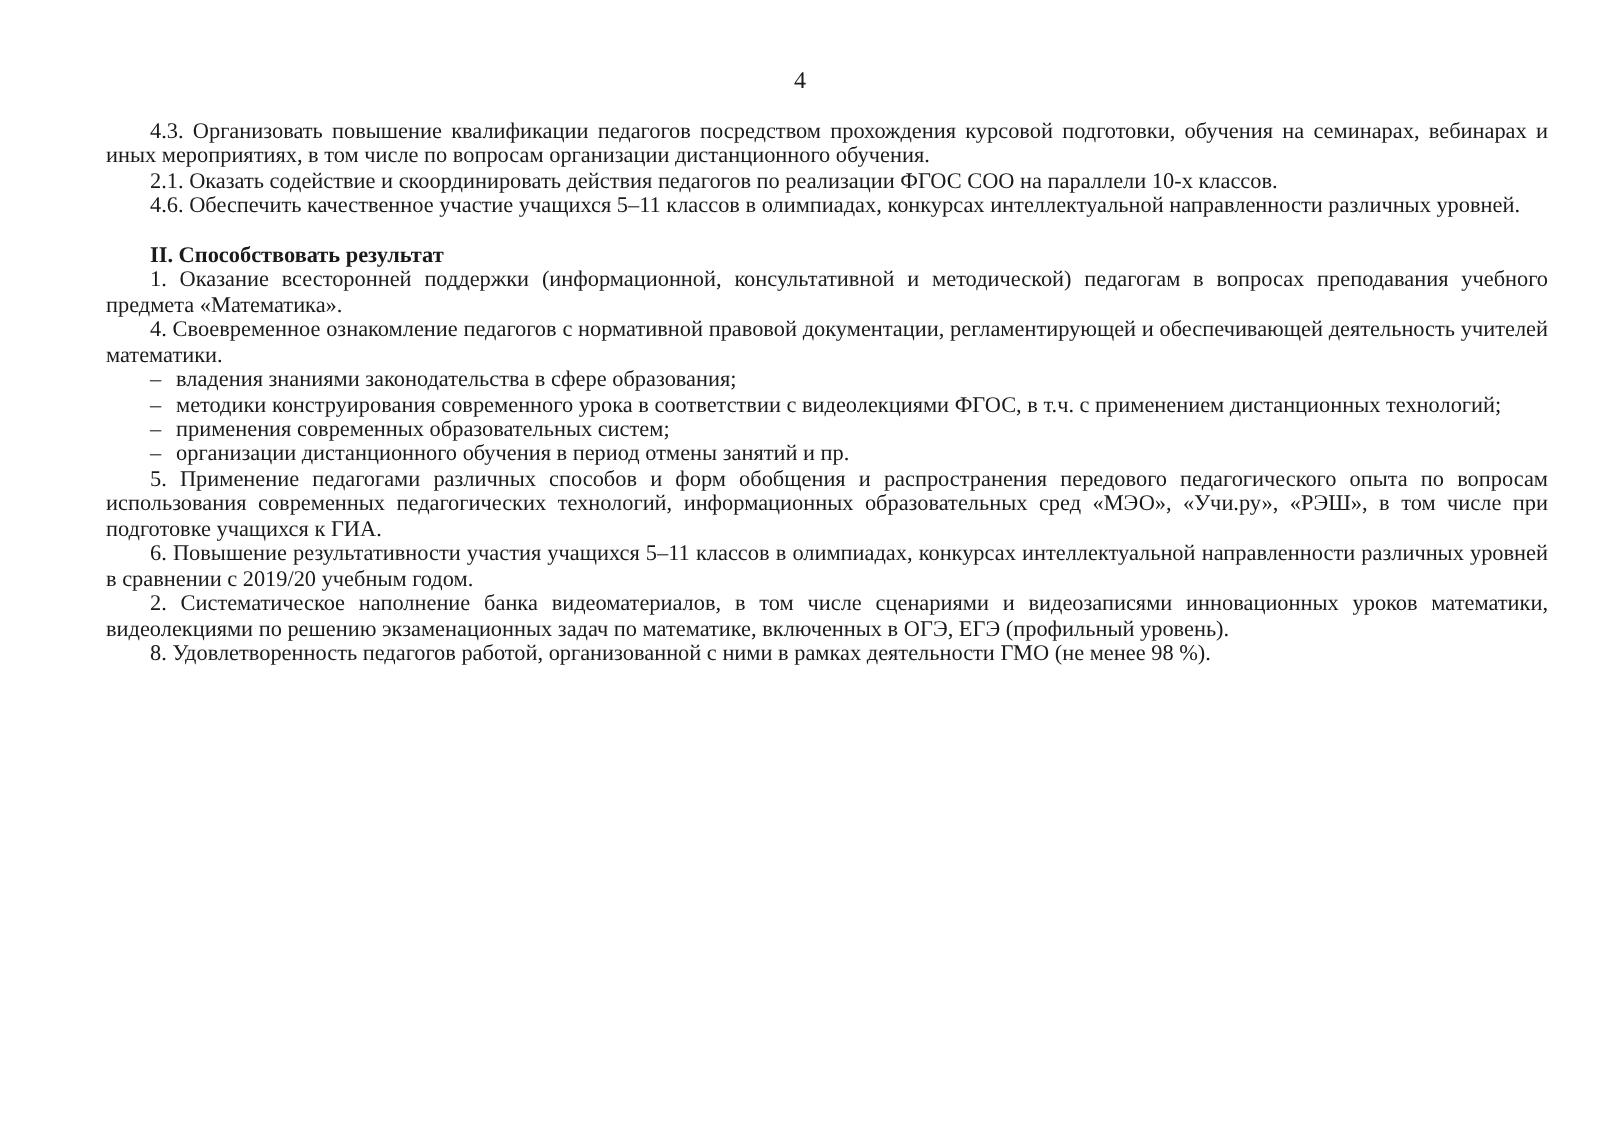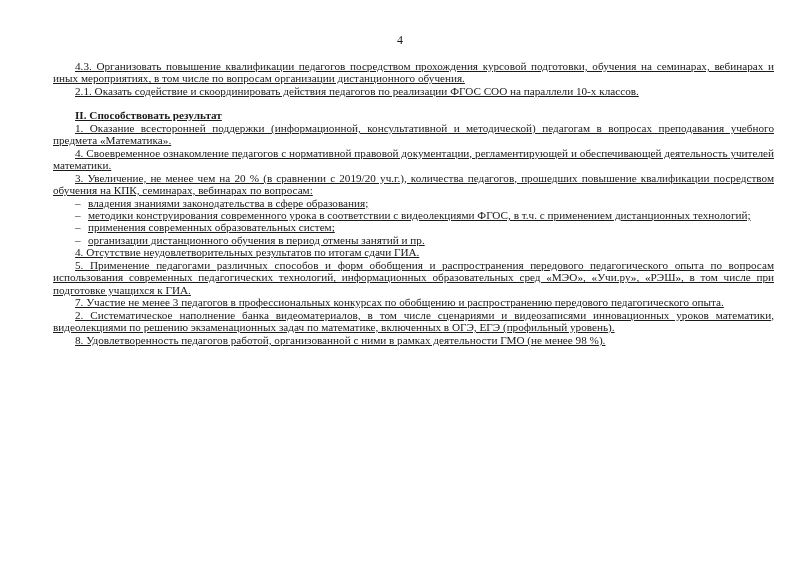--- a/index.html
+++ b/index.html
@@ -23,21 +23,20 @@
       text-align: center;
       font-size: 12px;
     }
     .content {
       position: absolute;
       top: 60px;
       left: 53px;
       width: 721px;
       font-size: 11.2px;
       line-height: 12.45px;
-      text-decoration: underline;
     }
     .para {
       margin: 0;
       text-indent: 22px;
       text-align: justify;
     }
     .heading {
       margin: 12px 0 0 0;
       text-indent: 22px;
       font-weight: bold;
@@ -60,42 +59,41 @@
     }
   </style>
 </head>
 <body>
 
 <div class="page-number">4</div>
 
 <div class="content">
   <p class="para">4.3. Организовать повышение квалификации педагогов посредством прохождения курсовой подготовки, обучения на семинарах, вебинарах и иных мероприятиях, в том числе по вопросам организации дистанционного обучения.</p>
   <p class="para">2.1. Оказать содействие и скоординировать действия педагогов по реализации ФГОС СОО на параллели 10-х классов.</p>
+  <p class="para">4.6. Обеспечить качественное участие учащихся 5–11 классов в олимпиадах, конкурсах интеллектуальной направленности различных уровней.</p>
 
   <p class="heading">II. Способствовать результат</p>
 
   <p class="para">1. Оказание всесторонней поддержки (информационной, консультативной и методической) педагогам в вопросах преподавания учебного предмета «Математика».</p>
   <p class="para">4. Своевременное ознакомление педагогов с нормативной правовой документации, регламентирующей и обеспечивающей деятельность учителей математики.</p>
-  <p class="para">3. Увеличение, не менее чем на 20 % (в сравнении с 2019/20 уч.г.), количества педагогов, прошедших повышение квалификации посредством обучения на КПК, семинарах, вебинарах по вопросам:</p>
   <ul class="dash-list">
     <li class="dash-item">
       <span class="dash-mark">–</span>
       <span>владения знаниями законодательства в сфере образования;</span>
     </li>
     <li class="dash-item">
       <span class="dash-mark">–</span>
       <span>методики конструирования современного урока в соответствии с видеолекциями ФГОС, в т.ч. с применением дистанционных технологий;</span>
     </li>
     <li class="dash-item">
       <span class="dash-mark">–</span>
       <span>применения современных образовательных систем;</span>
     </li>
     <li class="dash-item">
       <span class="dash-mark">–</span>
       <span>организации дистанционного обучения в период отмены занятий и пр.</span>
     </li>
   </ul>
-  <p class="para">4. Отсутствие неудовлетворительных результатов по итогам сдачи ГИА.</p>
   <p class="para">5. Применение педагогами различных способов и форм обобщения и распространения передового педагогического опыта по вопросам использования современных педагогических технологий, информационных образовательных сред «МЭО», «Учи.ру», «РЭШ», в том числе при подготовке учащихся к ГИА.</p>
-  <p class="para">7. Участие не менее 3 педагогов в профессиональных конкурсах по обобщению и распространению передового педагогического опыта.</p>
+  <p class="para">6. Повышение результативности участия учащихся 5–11 классов в олимпиадах, конкурсах интеллектуальной направленности различных уровней в сравнении с 2019/20 учебным годом.</p>
   <p class="para">2. Систематическое наполнение банка видеоматериалов, в том числе сценариями и видеозаписями инновационных уроков математики, видеолекциями по решению экзаменационных задач по математике, включенных в ОГЭ, ЕГЭ (профильный уровень).</p>
   <p class="para">8. Удовлетворенность педагогов работой, организованной с ними в рамках деятельности ГМО (не менее 98 %).</p>
 </div>
 
 </body></html>

